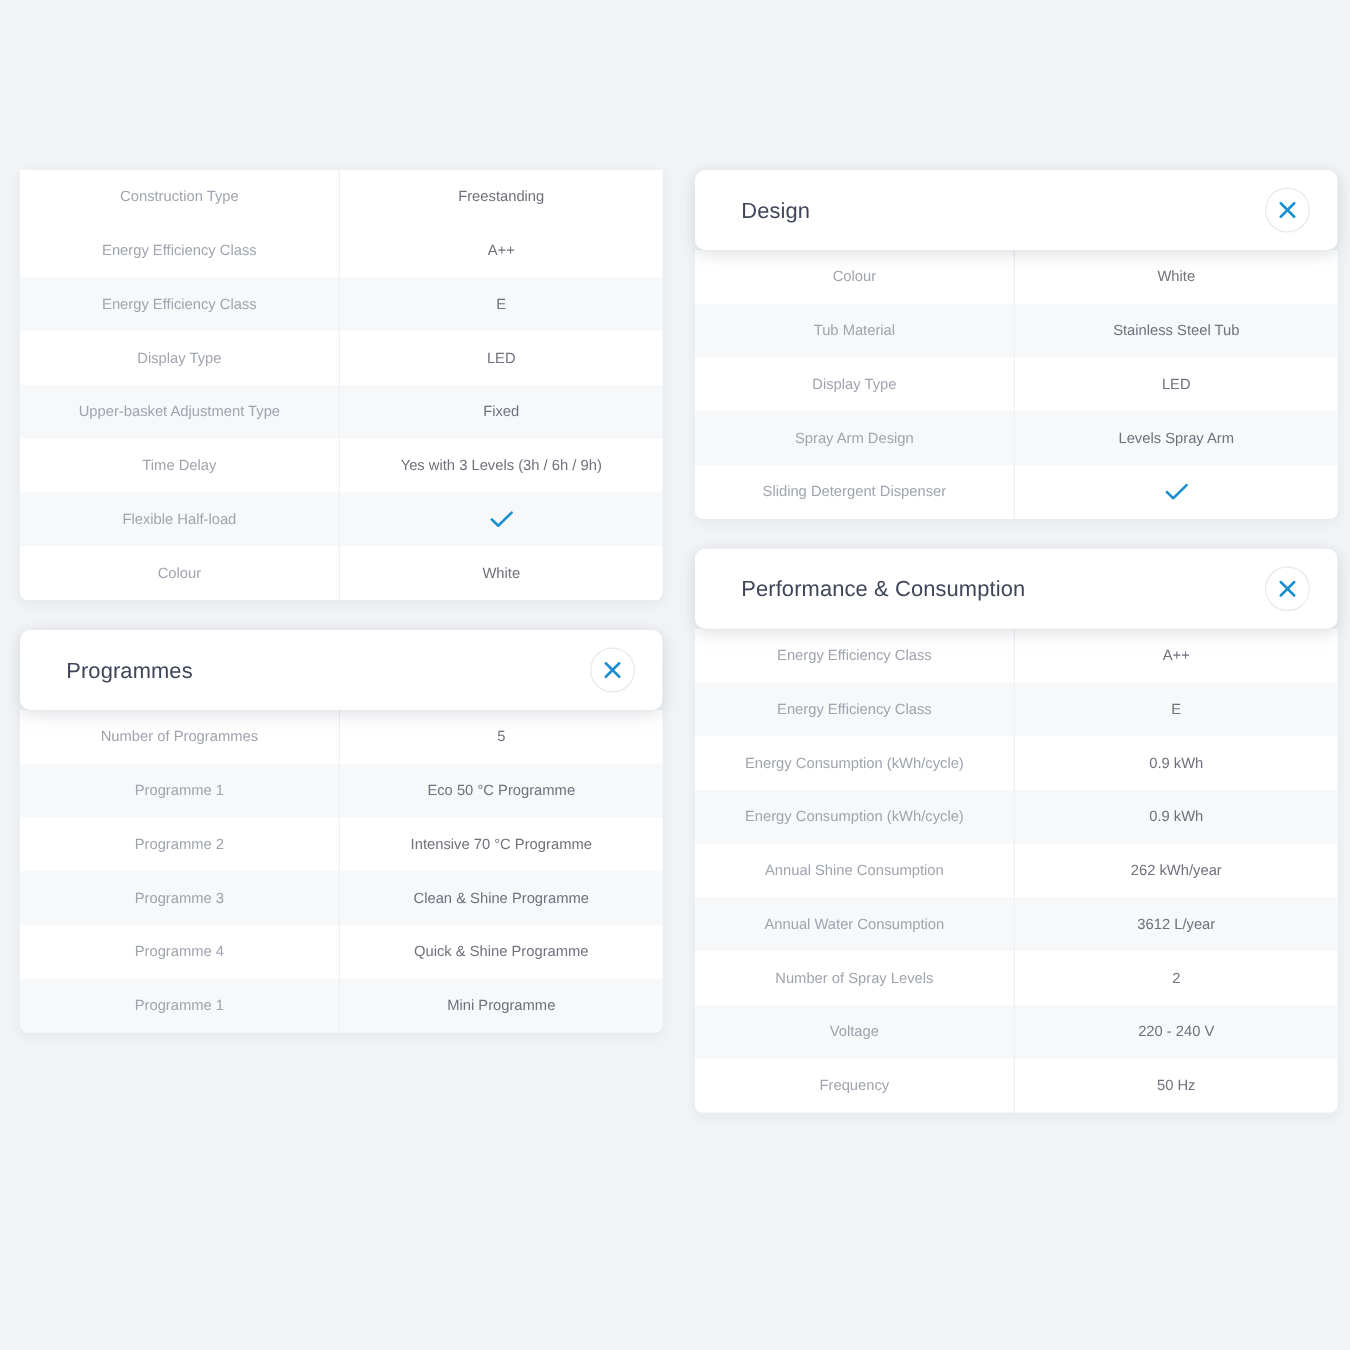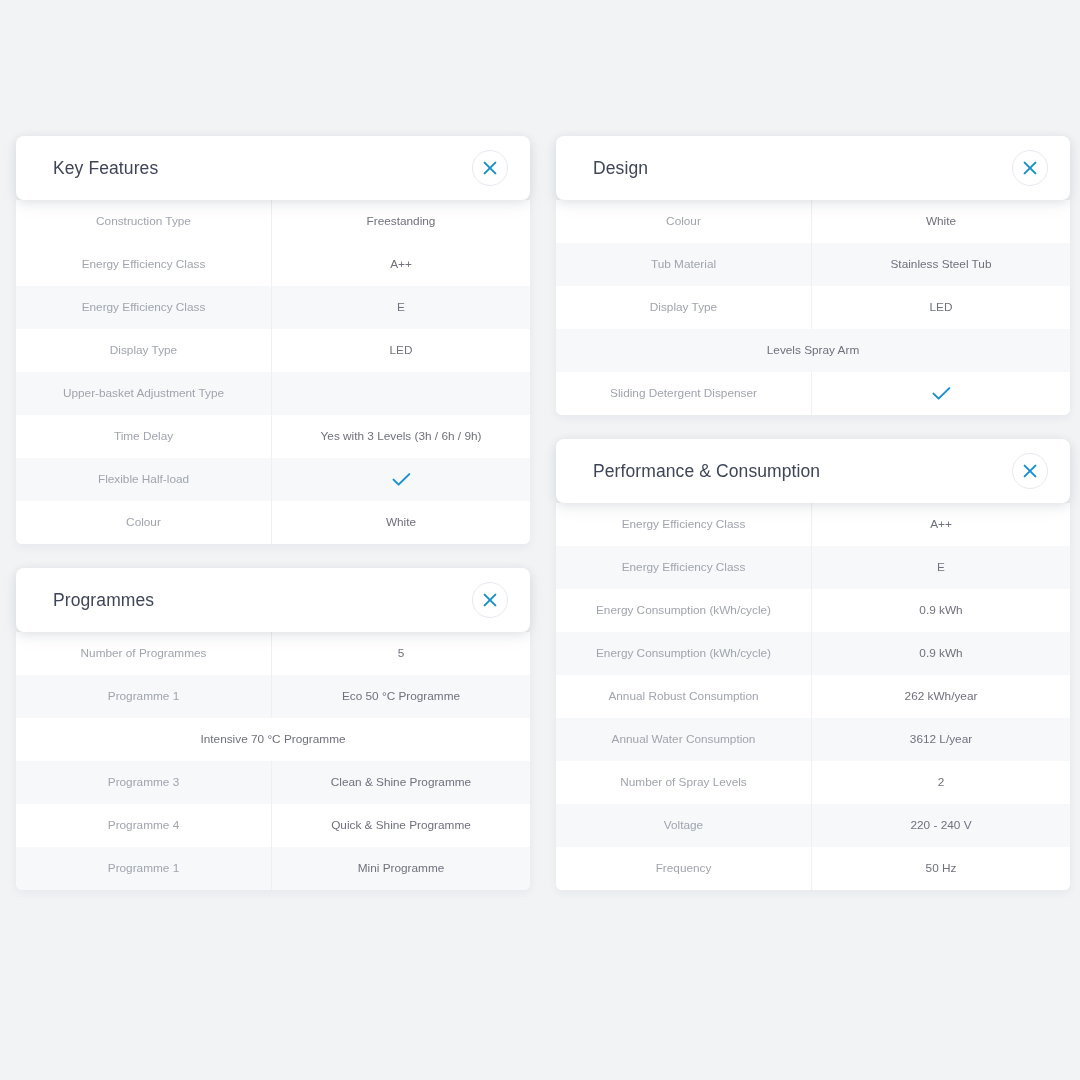--- a/index.html
+++ b/index.html
@@ -128,47 +128,40 @@
 
   .check-icon { display: block; }
 </style>
 </head>
 <body>
 
 <div id="stage">
   <div class="columns">
     <div class="column" id="column-left">
         <div class="panel">
-          <div class="panel-header">
-            <div class="panel-title">Key Features</div>
-            <div class="close-button">
-              <svg width="14" height="14" viewBox="0 0 14 14">
-                <path d="M1.6 1.6 L12.4 12.4 M12.4 1.6 L1.6 12.4" stroke="#1a8fd0" stroke-width="2" stroke-linecap="round" fill="none"></path>
-              </svg>
-            </div>
-          </div>
           <div class="panel-table">
             <div class="spec-row">
               <div class="spec-label">Construction Type</div>
               <div class="spec-value">Freestanding</div>
             </div>
             <div class="spec-row">
               <div class="spec-label">Energy Efficiency Class</div>
               <div class="spec-value">A++</div>
             </div>
             <div class="spec-row alt">
               <div class="spec-label">Energy Efficiency Class</div>
               <div class="spec-value">E</div>
             </div>
             <div class="spec-row">
               <div class="spec-label">Display Type</div>
               <div class="spec-value">LED</div>
             </div>
             <div class="spec-row alt">
               <div class="spec-label">Upper-basket Adjustment Type</div>
+              <div class="spec-value">Fixed</div>
             </div>
             <div class="spec-row">
               <div class="spec-label">Time Delay</div>
               <div class="spec-value">Yes with 3 Levels (3h / 6h / 9h)</div>
             </div>
             <div class="spec-row alt">
               <div class="spec-label">Flexible Half-load</div>
               <div class="spec-value">
                 <svg width="19" height="15" viewBox="0 0 19 15" class="check-icon">
                   <path d="M1.5 7.6 L6.6 12.6 L17.3 2.1" stroke="#1a8fd0" stroke-width="2" stroke-linecap="round" stroke-linejoin="round" fill="none"></path>
@@ -193,20 +186,21 @@
           <div class="panel-table">
             <div class="spec-row">
               <div class="spec-label">Number of Programmes</div>
               <div class="spec-value">5</div>
             </div>
             <div class="spec-row alt">
               <div class="spec-label">Programme 1</div>
               <div class="spec-value">Eco 50 °C Programme</div>
             </div>
             <div class="spec-row">
+              <div class="spec-label">Programme 2</div>
               <div class="spec-value">Intensive 70 °C Programme</div>
             </div>
             <div class="spec-row alt">
               <div class="spec-label">Programme 3</div>
               <div class="spec-value">Clean &amp; Shine Programme</div>
             </div>
             <div class="spec-row">
               <div class="spec-label">Programme 4</div>
               <div class="spec-value">Quick &amp; Shine Programme</div>
             </div>
@@ -234,20 +228,21 @@
             </div>
             <div class="spec-row alt">
               <div class="spec-label">Tub Material</div>
               <div class="spec-value">Stainless Steel Tub</div>
             </div>
             <div class="spec-row">
               <div class="spec-label">Display Type</div>
               <div class="spec-value">LED</div>
             </div>
             <div class="spec-row alt">
+              <div class="spec-label">Spray Arm Design</div>
               <div class="spec-value">Levels Spray Arm</div>
             </div>
             <div class="spec-row">
               <div class="spec-label">Sliding Detergent Dispenser</div>
               <div class="spec-value">
                 <svg width="19" height="15" viewBox="0 0 19 15" class="check-icon">
                   <path d="M1.5 7.6 L6.6 12.6 L17.3 2.1" stroke="#1a8fd0" stroke-width="2" stroke-linecap="round" stroke-linejoin="round" fill="none"></path>
                 </svg>
               </div>
             </div>
@@ -273,21 +268,21 @@
             </div>
             <div class="spec-row">
               <div class="spec-label">Energy Consumption (kWh/cycle)</div>
               <div class="spec-value">0.9 kWh</div>
             </div>
             <div class="spec-row alt">
               <div class="spec-label">Energy Consumption (kWh/cycle)</div>
               <div class="spec-value">0.9 kWh</div>
             </div>
             <div class="spec-row">
-              <div class="spec-label">Annual Robust Consumption</div>
+              <div class="spec-label">Annual Shine Consumption</div>
               <div class="spec-value">262 kWh/year</div>
             </div>
             <div class="spec-row alt">
               <div class="spec-label">Annual Water Consumption</div>
               <div class="spec-value">3612 L/year</div>
             </div>
             <div class="spec-row">
               <div class="spec-label">Number of Spray Levels</div>
               <div class="spec-value">2</div>
             </div>

